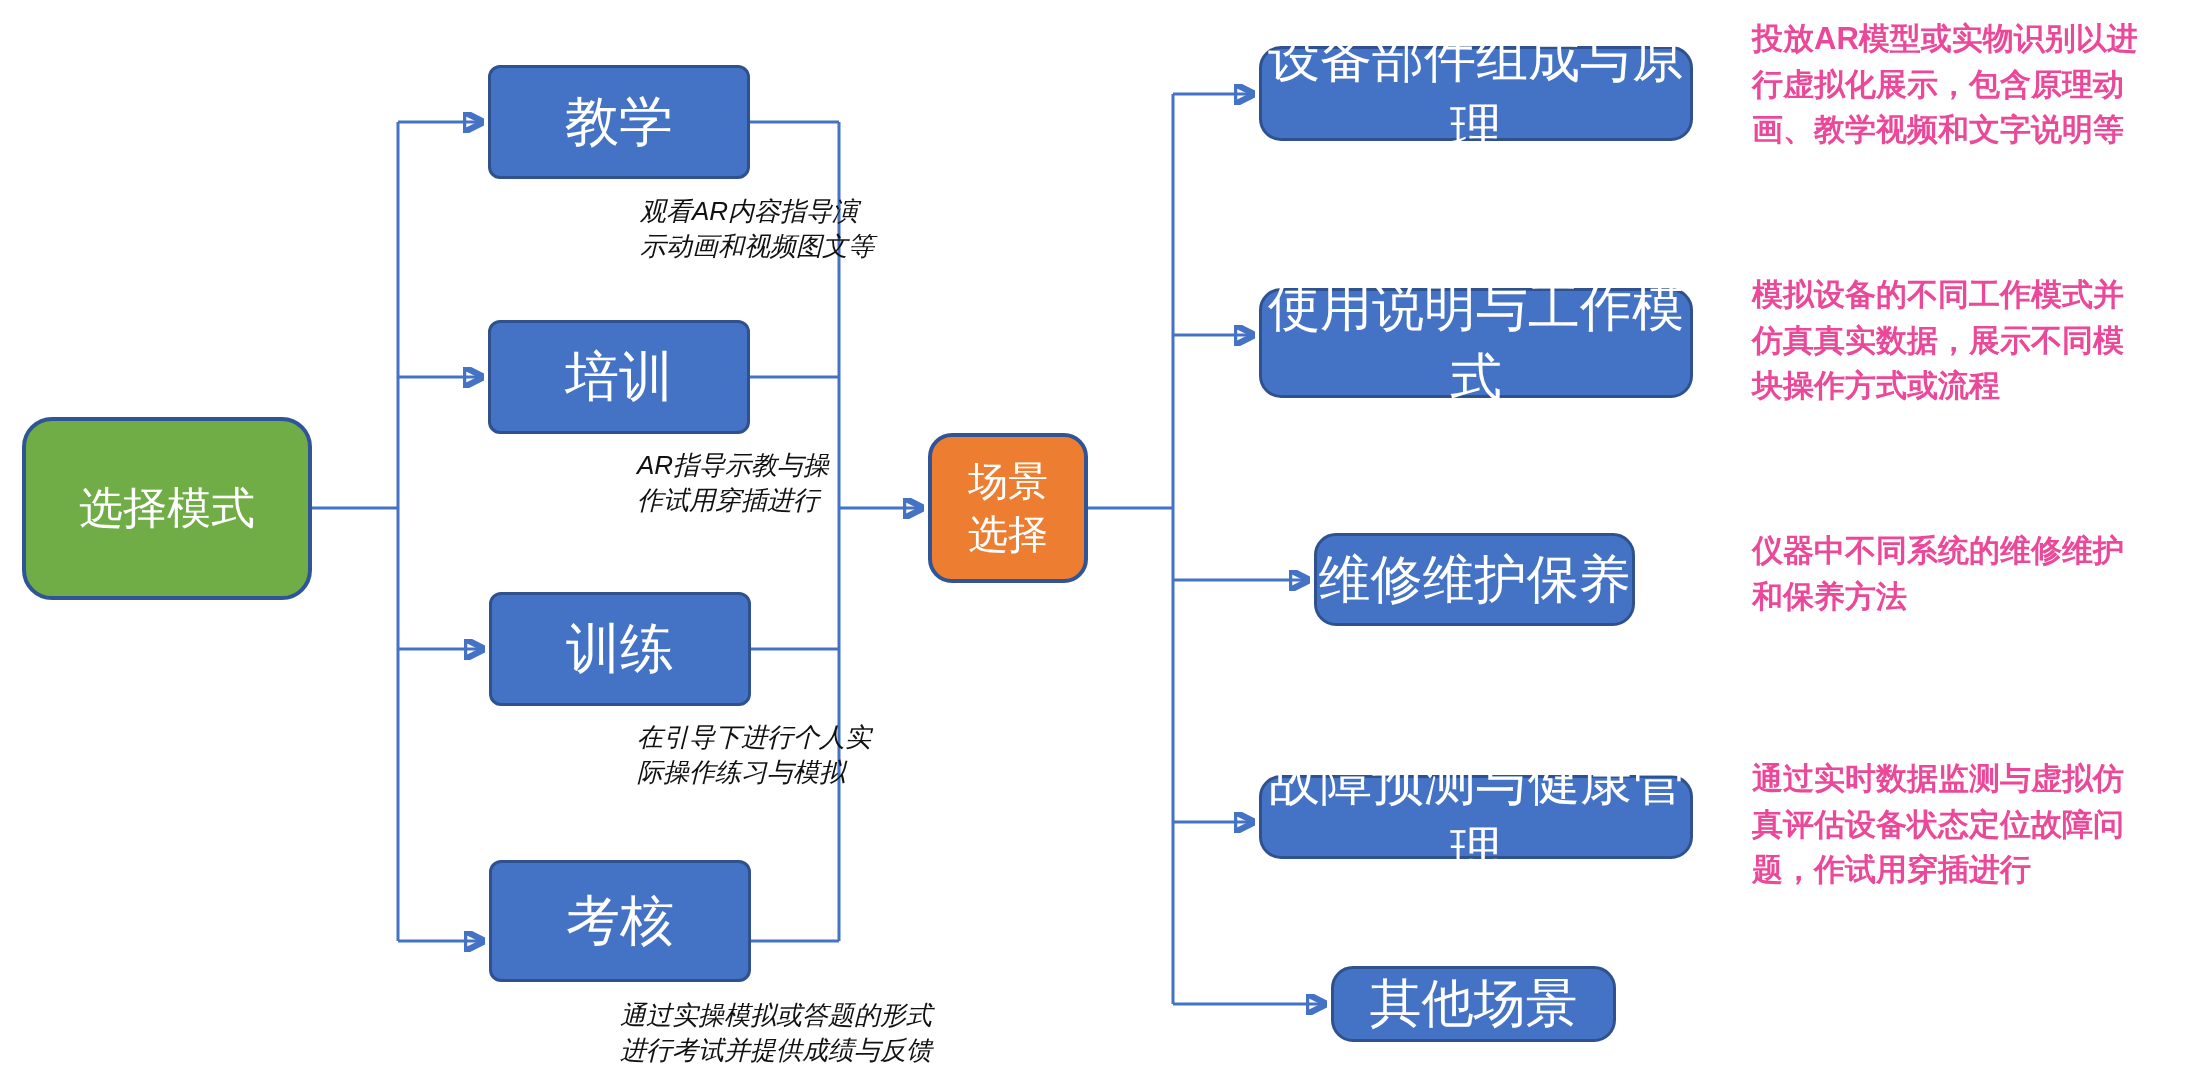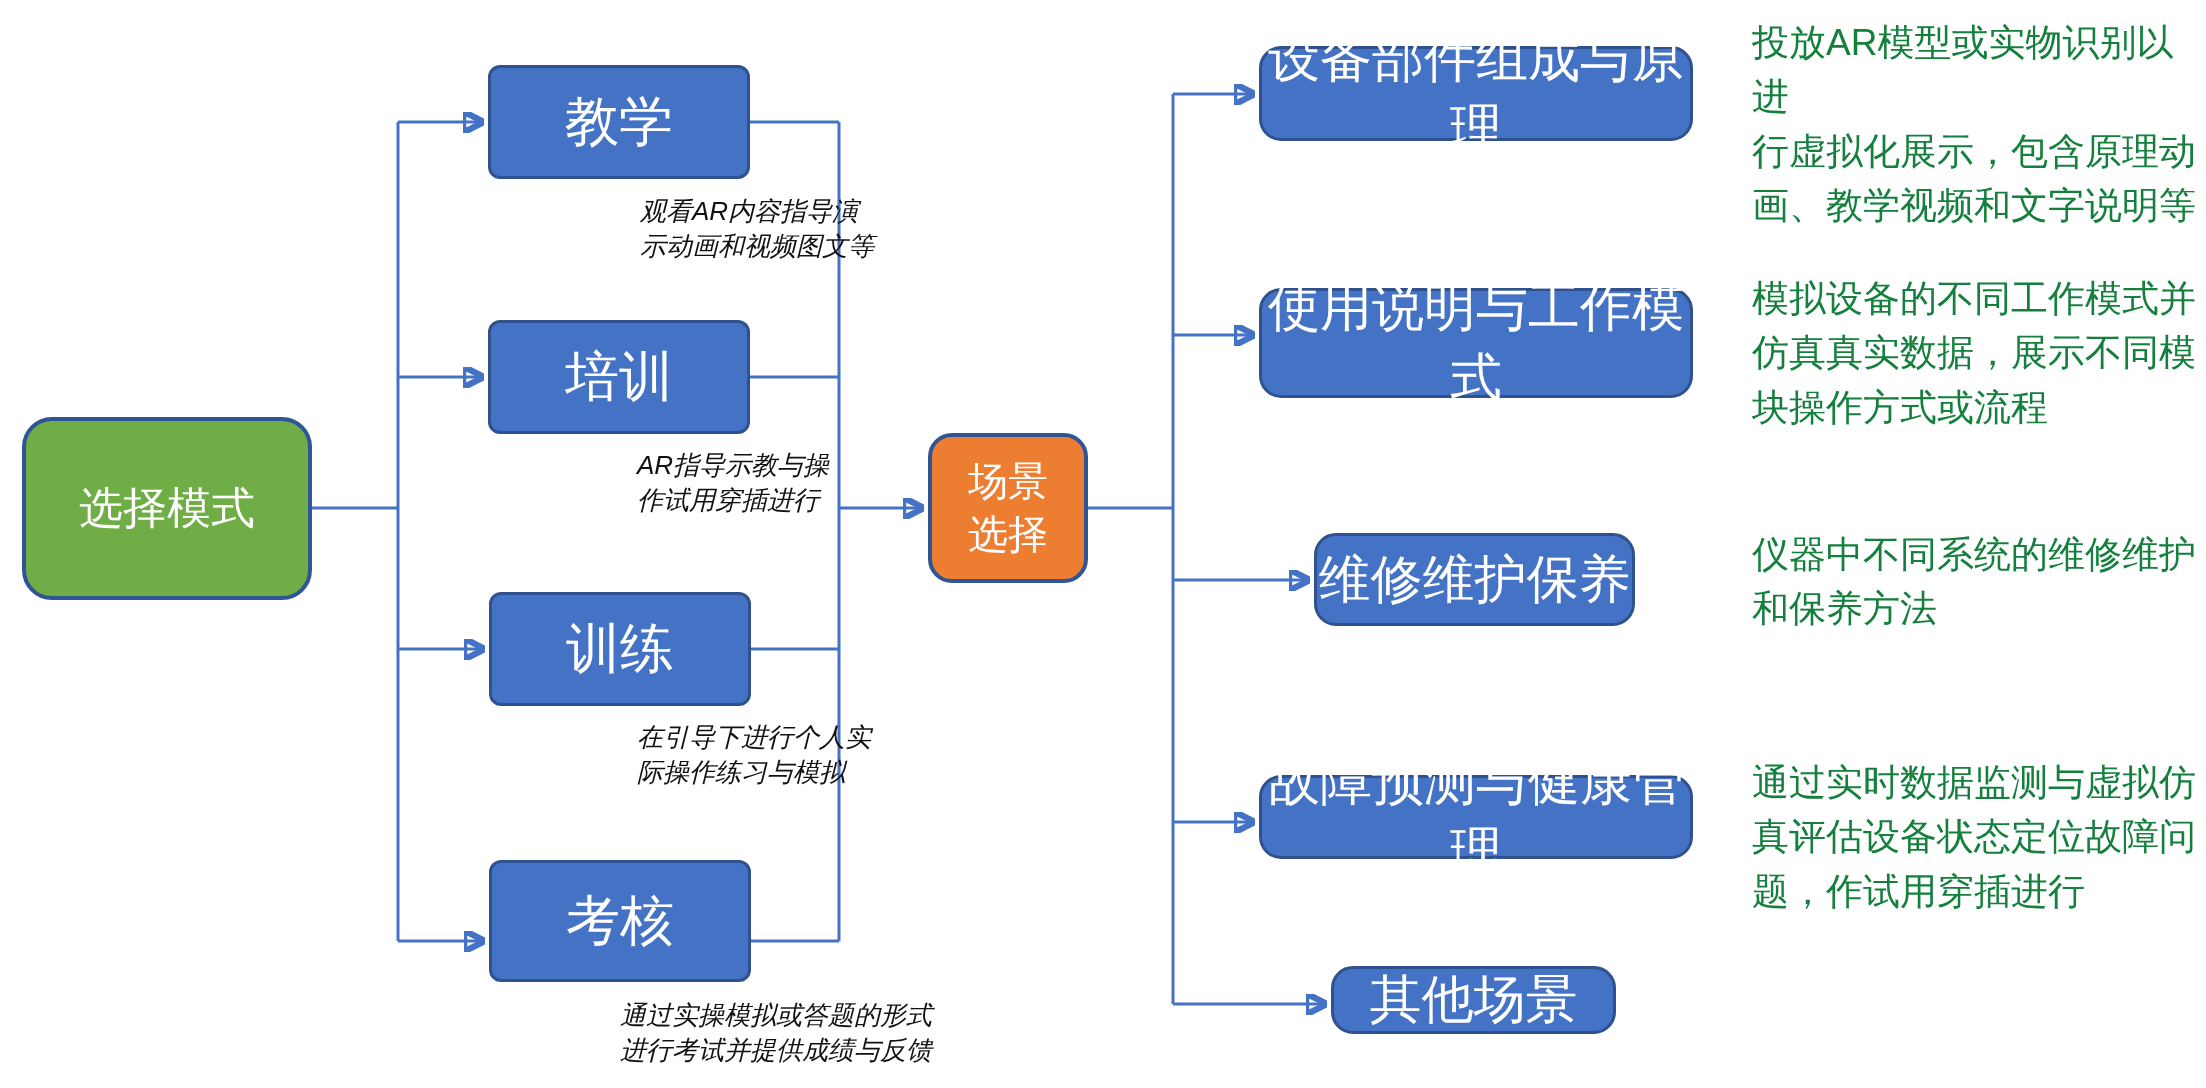--- a/index.html
+++ b/index.html
@@ -38,23 +38,24 @@
   }
   .note{
     position:absolute;
     font-style:italic;
     font-size:26px;line-height:1.35;
     color:#111111;
     white-space:pre-line;
   }
   .desc{
     position:absolute;
-    font-size:37px;line-height:1.47;
-    color:#15803d;
+    font-size:31px;line-height:1.47;
+    color:#ec4899;
     white-space:pre-line;
+    font-weight:bold;
   }
   #connector-layer{position:absolute;left:0;top:0;}
   #connector-layer path{stroke:#4472C4;stroke-width:3;fill:none;}
 </style>
 </head>
 <body>
 
 <div id="stage">
 
   <svg id="connector-layer" width="2206" height="1088" viewBox="0 0 2206 1088" aria-hidden="true">
@@ -126,21 +127,21 @@
   </div>
   <div class="node scene-node" style="left:1259px;top:288px;width:434px;height:110px;">
     <span>使用说明与工作模式</span>
   </div>
   <div class="node scene-node" style="left:1314px;top:533px;width:321px;height:93px;">
     <span>维修维护保养</span>
   </div>
   <div class="node scene-node" style="left:1259px;top:775px;width:434px;height:84px;">
     <span>故障预测与健康管理</span>
   </div>
-  <div class="node scene-node" style="left:1331px;top:966px;width:285px;height:68px;">
+  <div class="node scene-node" style="left:1331px;top:966px;width:285px;height:76px;">
     <span>其他场景</span>
   </div>
 
   <div class="desc" style="left:1752px;top:16px;">投放AR模型或实物识别以进
 行虚拟化展示，包含原理动
 画、教学视频和文字说明等</div>
   <div class="desc" style="left:1752px;top:272px;">模拟设备的不同工作模式并
 仿真真实数据，展示不同模
 块操作方式或流程</div>
   <div class="desc" style="left:1752px;top:528px;">仪器中不同系统的维修维护

